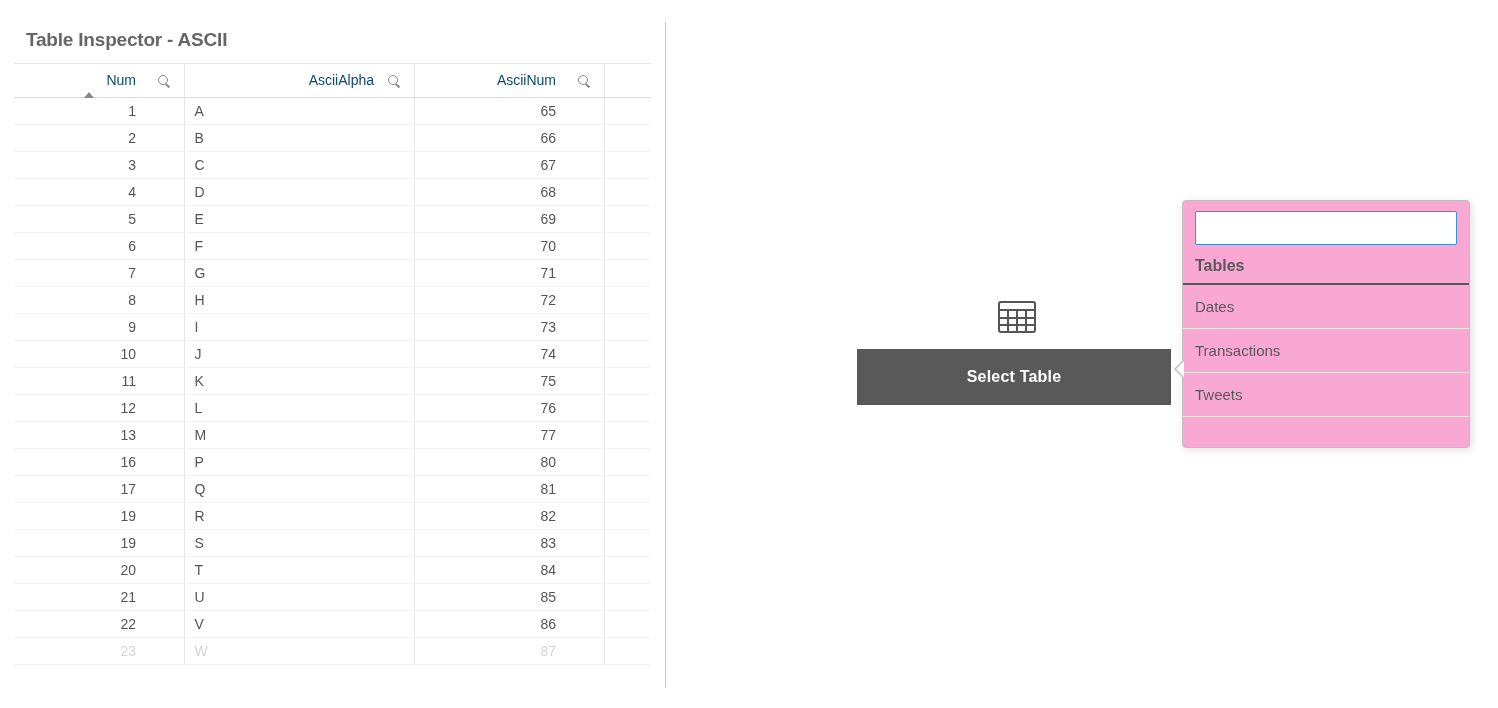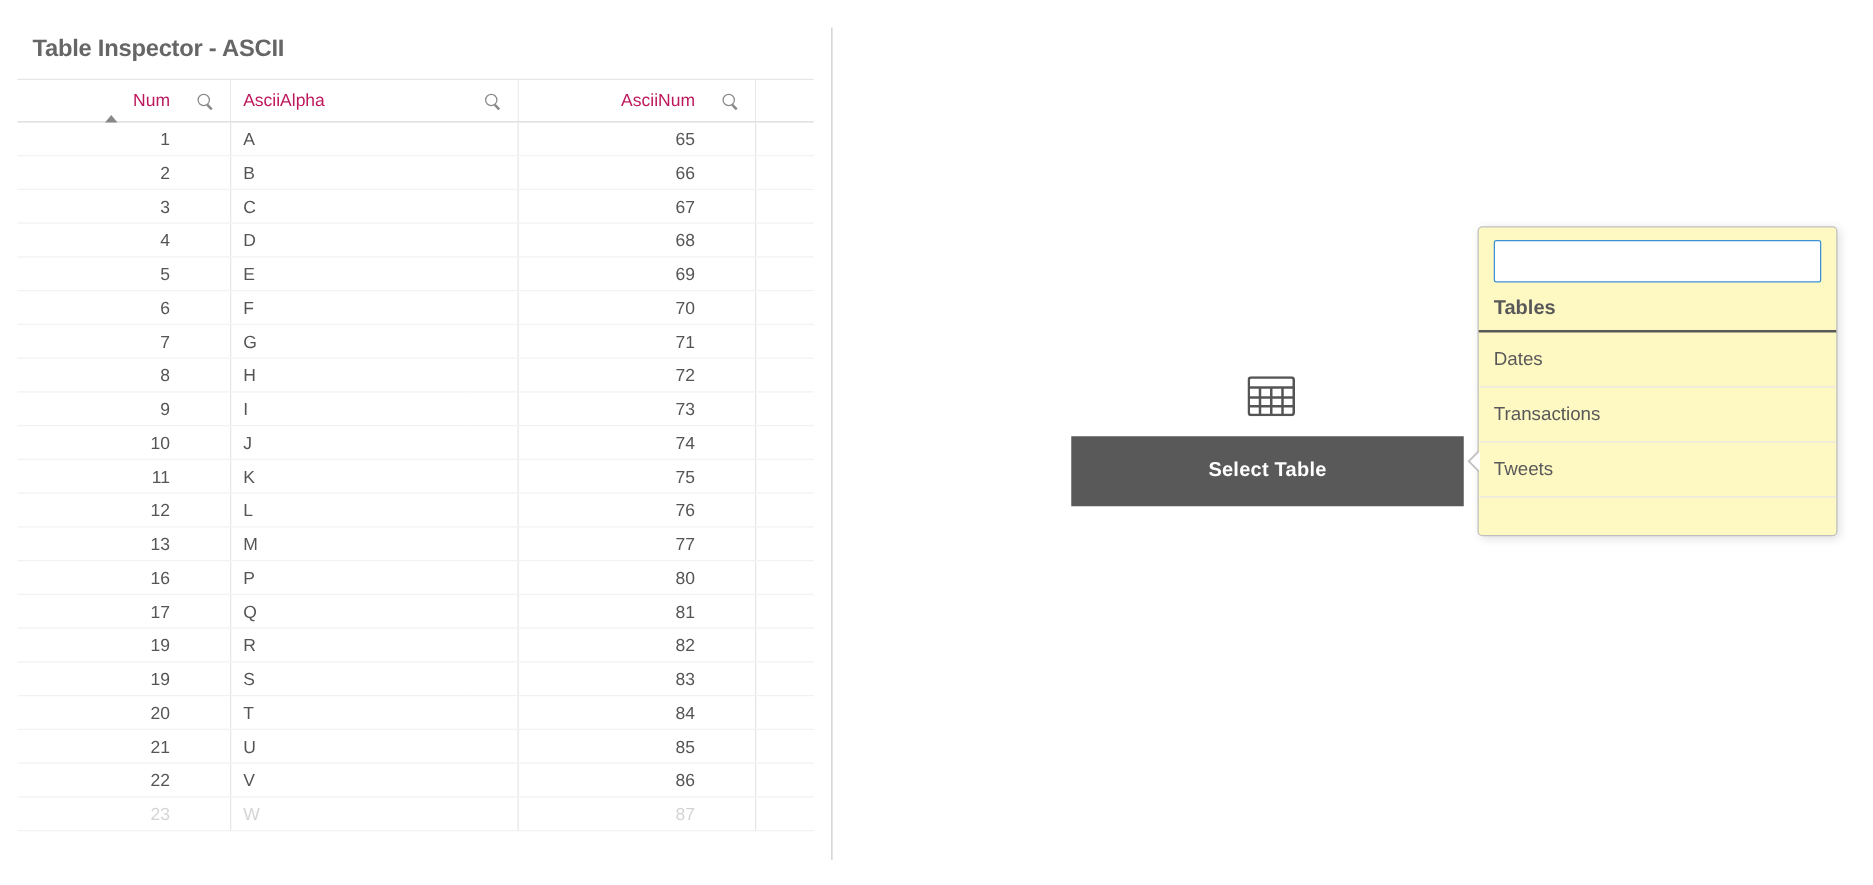--- a/index.html
+++ b/index.html
@@ -41,32 +41,32 @@
     width: 100%;
     border-top: 1px solid #e6e6e6;
   }
   table {
     border-collapse: collapse;
     width: 100%;
     table-layout: fixed;
   }
   thead th {
     font-weight: 400;
-    color: #be185d;
+    color: #0c4a6e;
     font-size: 14px;
     height: 33px;
     padding: 0;
     border-bottom: 1px solid #d9d9d9;
     background: #fff;
     position: relative;
     vertical-align: middle;
   }
   th.col-num-label { width: 130px; text-align: right; padding-right: 8px;}
   th.col-num-search { width: 40px; text-align: center; border-right: 1px solid #e6e6e6;}
-  th.col-alpha-label { width: 190px; text-align: left; padding-left: 10px;}
+  th.col-alpha-label { width: 190px; text-align: right; padding-left: 10px;}
   th.col-alpha-search { width: 40px; text-align: center; border-right: 1px solid #e6e6e6;}
   th.col-anum-label { width: 150px; text-align: right; padding-right: 8px;}
   th.col-anum-search { width: 40px; text-align: center; border-right: 1px solid #e6e6e6;}
   th.col-spacer { text-align:left; }
 
   .sort-caret {
     position:absolute;
     left: 70px;
     bottom: -1px;
     width:0; height:0;
@@ -142,23 +142,23 @@
     font-size:16px;
     display:flex;
     align-items:center;
     justify-content:center;
     cursor:pointer;
     letter-spacing:0.2px;
   }
   .popover {
     position:absolute;
     left: 516px;
-    top: 181px;
+    top: 200px;
     width: 288px;
-    background:#fef9c3;
+    background:#f9a8d4;
     border:1px solid #bfbfbf;
     border-radius:4px;
     box-shadow: 2px 2px 8px rgba(0,0,0,0.12);
   }
   .popover-pointer {
     position:absolute;
     left: 508px;
     top: 360px;
     width:0; height:0;
     border-top:9px solid transparent;

